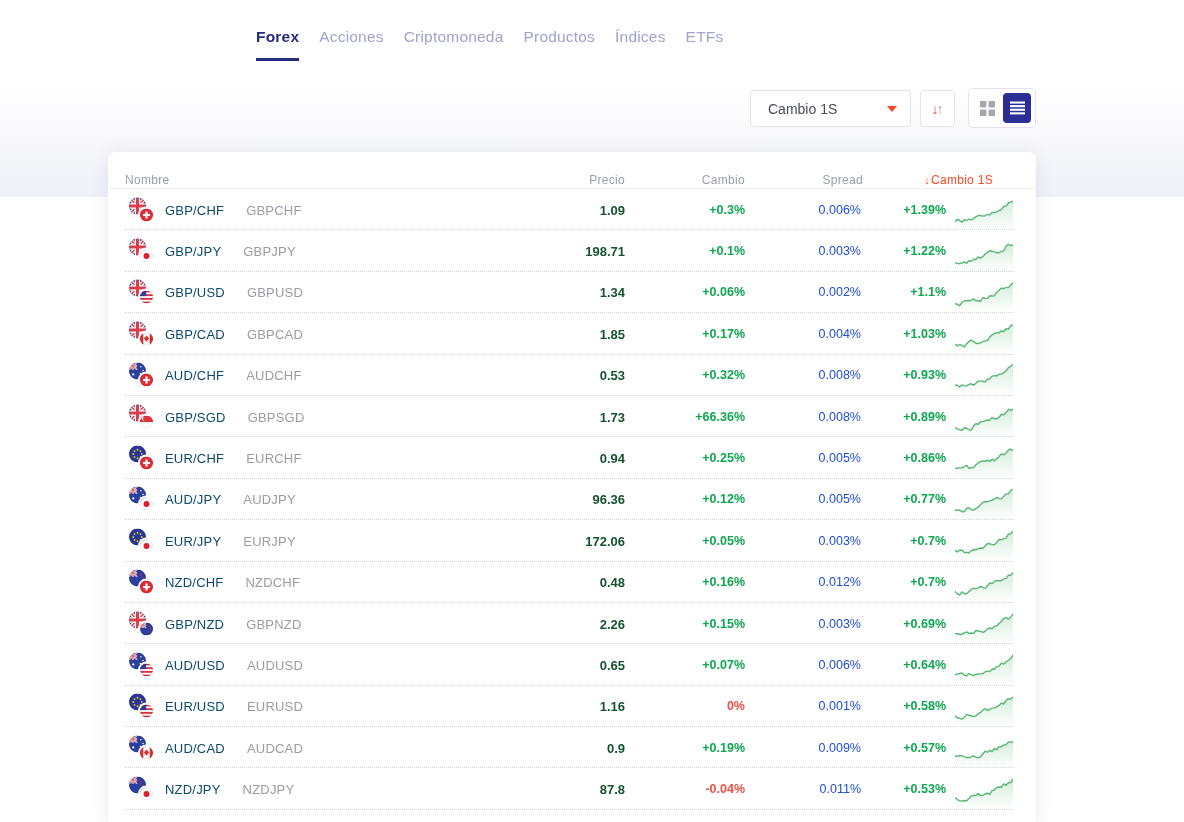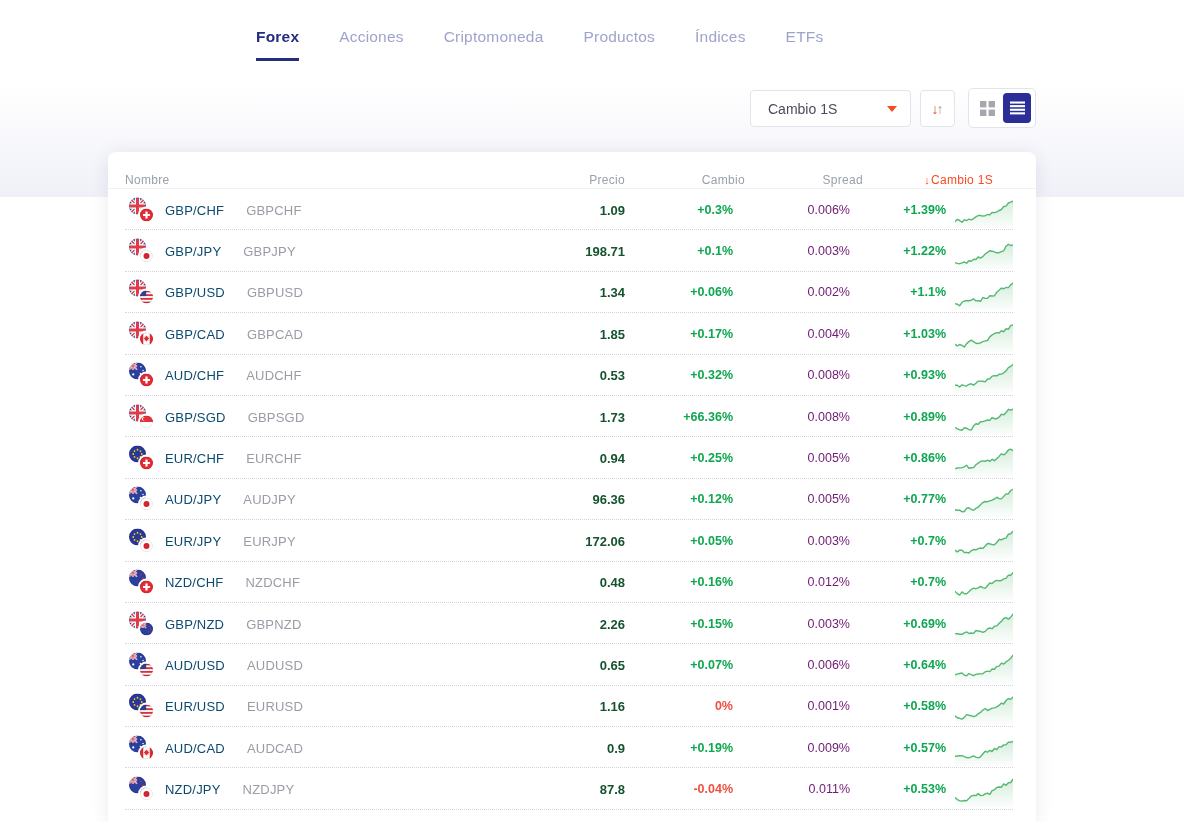--- a/index.html
+++ b/index.html
@@ -6,21 +6,21 @@
     --positive:#0da750; --negative:#ee4f43; --accent-orange:#fa4a23;
     --accent-navy:#2a2e96; --tab-active:#262c7e; --tab-inactive:#9ea3cb;
     --spark:#56b873;
   }
   *{margin:0;padding:0;box-sizing:border-box;}
   body{font-family:"Liberation Sans",sans-serif;background:#fff;}
   .page{position:relative;width:1184px;height:822px;overflow:hidden;background:#fff;}
   .hero-band{position:absolute;left:0;top:0;width:100%;height:197px;
     background:linear-gradient(180deg,#ffffff 0%,#ffffff 42%,#f0f1f8 100%);}
   
-  .tabs{position:absolute;left:256px;top:28px;display:flex;gap:40px;z-index:3;}
+  .tabs{position:absolute;left:256px;top:28px;display:flex;gap:20px;z-index:3;}
   .tab{font-size:15.5px;color:var(--tab-inactive);padding-bottom:12px;cursor:pointer;letter-spacing:.2px;}
   .tab.active{color:var(--tab-active);font-weight:700;border-bottom:3px solid var(--tab-active);}
   
   .title{position:absolute;left:108px;top:97px;font-size:19px;font-weight:700;color:#45464f;z-index:3;letter-spacing:.2px;}
   
   .dropdown{position:absolute;left:750px;top:90px;width:161px;height:37px;background:#fff;
     border:1px solid #e3e4eb;border-radius:4px;display:flex;align-items:center;
     justify-content:space-between;padding:0 13px 0 17px;cursor:pointer;z-index:3;}
   .dropdown .val{font-size:14px;color:#4b4c59;}
   .caret{width:0;height:0;border-left:5px solid transparent;border-right:5px solid transparent;
@@ -53,22 +53,22 @@
   .flag{position:absolute;border-radius:50%;overflow:hidden;}
   .flag svg{display:block;width:100%;height:100%;}
   .flag::before{content:'';position:absolute;inset:0;border-radius:50%;border:1px solid rgba(0,0,0,.10);z-index:2;}
   .flag.big{left:0;top:0;width:17px;height:17px;z-index:1;}
   .flag.small{left:11px;top:11px;width:13px;height:13px;z-index:2;box-shadow:0 0 0 2px #fff;}
   .name{position:absolute;left:57px;top:50%;transform:translateY(-50%);font-size:13px;white-space:nowrap;}
   .name .pair{font-weight:400;color:#0c4a6e;letter-spacing:.2px;}
   .name .ticker{color:#9b9ba6;margin-left:22px;letter-spacing:.2px;}
   .cell{position:absolute;top:50%;transform:translateY(-50%);font-size:12.5px;white-space:nowrap;}
   .cell.price{right:411px;font-weight:700;color:#14532d;font-size:13px;}
-  .cell.change{right:303px;font-weight:700;margin-left:8px;}
-  .cell.spread{right:186px;color:#701a75;}
+  .cell.change{right:291px;font-weight:700;margin-left:8px;}
+  .cell.spread{right:175px;color:#1d4ed8;}
   .cell.week{right:90px;font-weight:700;}
   .cell.up{color:var(--positive);}
   .cell.down{color:var(--negative);}
   .spark{position:absolute;right:23px;top:50%;transform:translateY(-50%);width:58px;height:36px;}
   .defs-holder{position:absolute;width:0;height:0;overflow:hidden;}
 </style>
 </head>
 <body>
 
 <div class="page">

